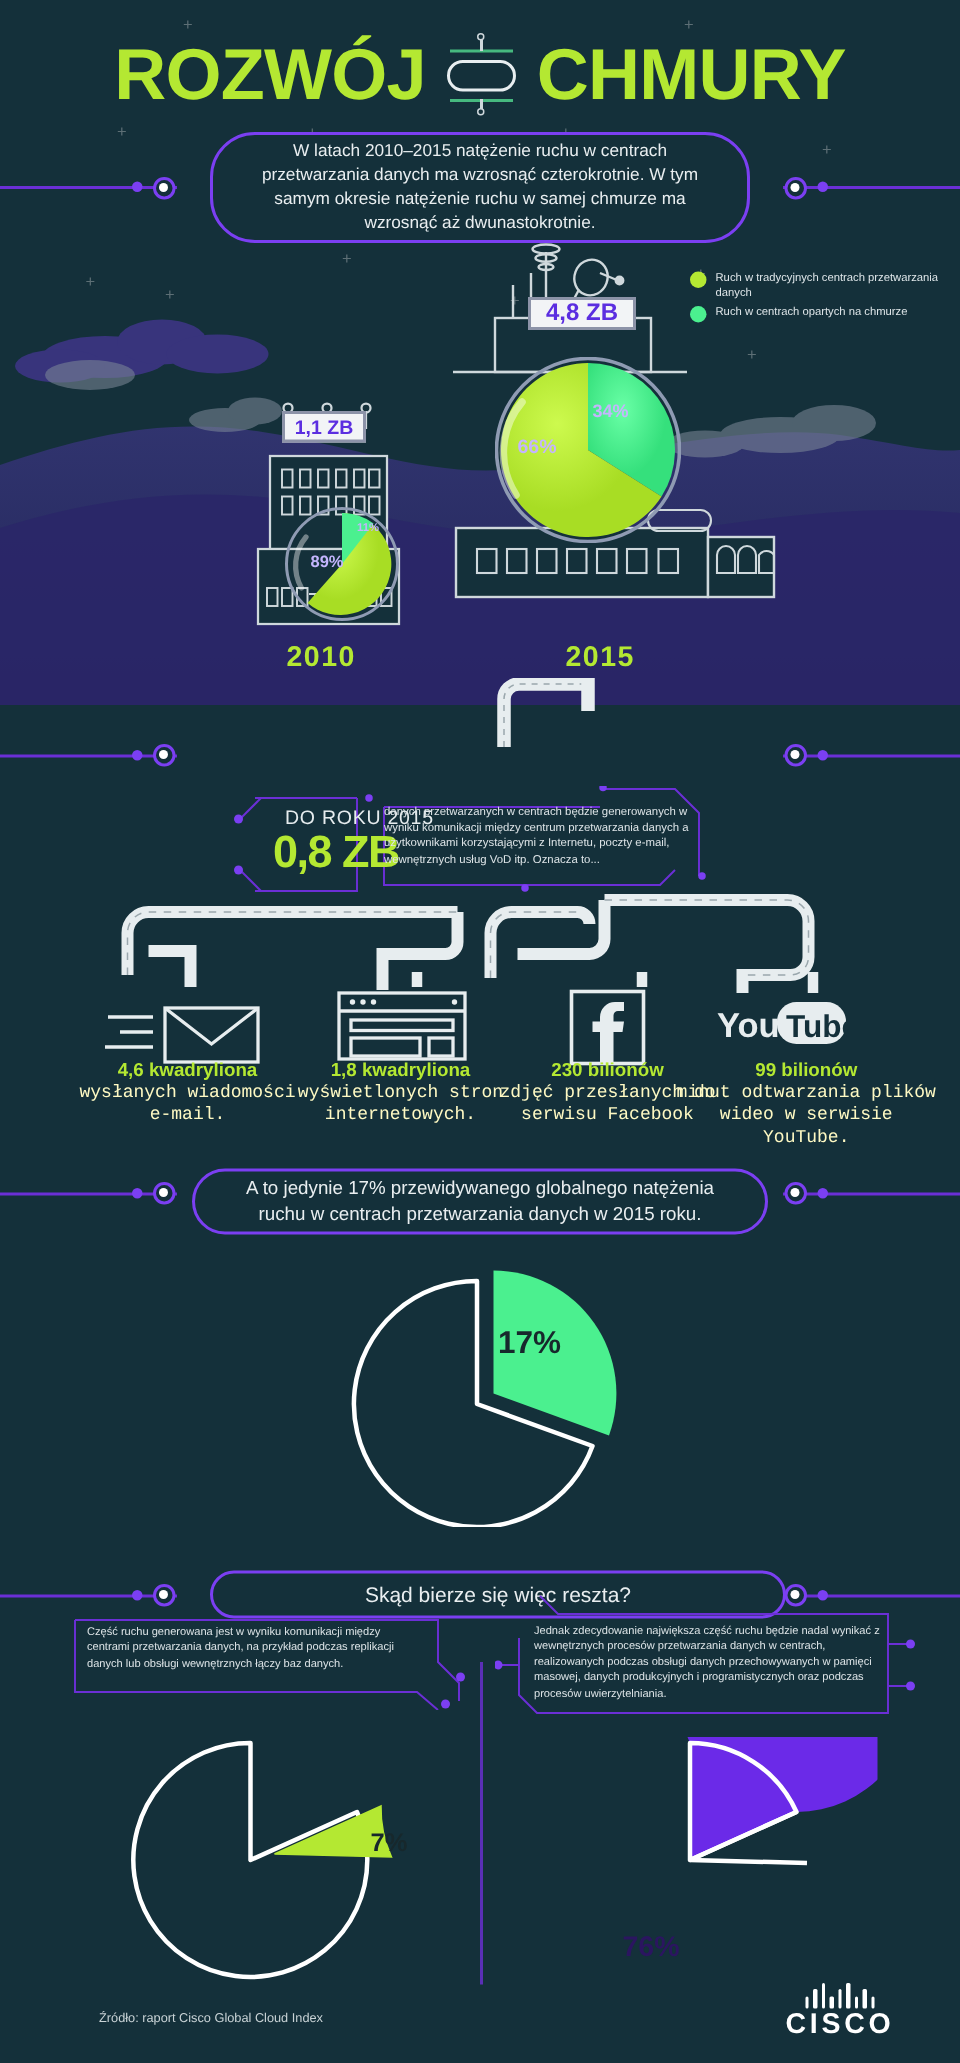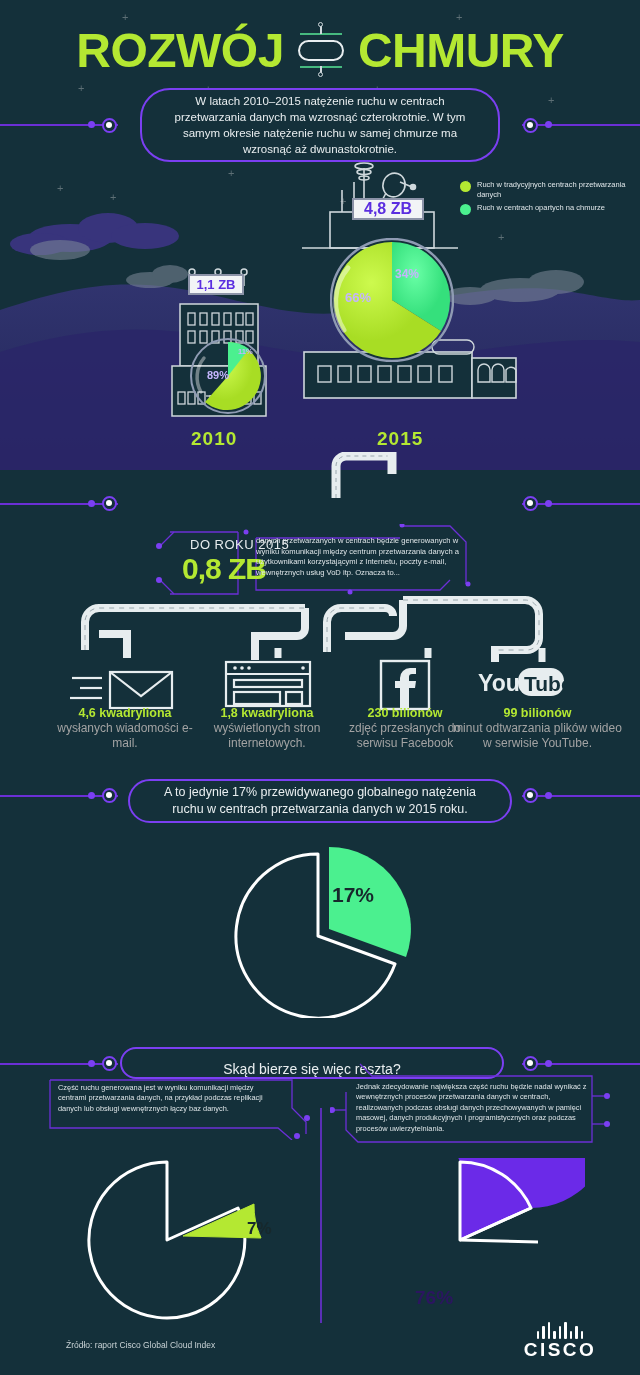--- a/index.html
+++ b/index.html
@@ -65,21 +65,21 @@
   .legend-text{font-size:7.5px;line-height:9.5px;color:#dfe6e9;}
 
   
   .doroku{position:absolute;color:#e6ecee;font-size:13px;letter-spacing:0.5px;}
   .zbbig{position:absolute;color:#b4e832;font-weight:bold;font-size:30px;letter-spacing:-1px;text-align:right;}
   .bodytext{position:absolute;color:#dde4e7;font-size:7.6px;line-height:10.6px;}
 
   
   .stat{position:absolute;width:150px;text-align:center;}
   .stat-num{color:#b4e832;font-weight:bold;font-size:12.5px;line-height:15px;}
-  .stat-desc{color:#a3a3a3;font-size:12px;line-height:15px;}
+  .stat-desc{color:#fef9c3;font-size:12px;line-height:15px;font-family:Liberation Mono, monospace;}
   .panel-text{position:absolute;color:#dde4e7;font-size:7.4px;line-height:10.4px;}
 
   
   .source{position:absolute;color:#c9d3d6;font-size:8.5px;}
   .cisco-wrap{position:absolute;text-align:center;}
   .cisco-bars{display:flex;align-items:flex-end;justify-content:center;gap:3px;height:17px;}
   .cisco-bars i{display:block;width:2.5px;background:#fff;border-radius:1px;}
   .cisco-name{color:#fff;font-size:19px;font-weight:bold;letter-spacing:2.5px;margin-top:0;}
 
   .divider{position:absolute;width:1.5px;background:#6b2fd6;}
@@ -414,21 +414,21 @@
     </g>
     <text x="114" y="64" font-family="Liberation Sans, sans-serif" font-size="21" font-weight="bold" fill="#17282c">17%</text>
   </svg>
 
   <div class="rail" style="left:0;top:1063px;width:118px;"></div>
   <div class="rail-dot-sm" style="left:88px;top:1060px;"></div>
   <div class="rail-dot-lg" style="left:102px;top:1056px;"></div>
   <div class="rail" style="left:522px;top:1063px;width:118px;"></div>
   <div class="rail-dot-sm" style="left:545px;top:1060px;"></div>
   <div class="rail-dot-lg" style="left:523px;top:1056px;"></div>
-  <div class="pill" style="left:120px;top:1047px;width:384px;height:32px;padding:0 14px;align-items:flex-end;">
+  <div class="pill" style="left:140px;top:1047px;width:384px;height:32px;padding:0 14px;">
     <span class="pill-text" style="font-size:14px;">Skąd bierze się więc reszta?</span>
   </div>
 
   <svg class="abs" style="left:48px;top:1078px;" width="270" height="62">
     <g stroke="#6b2fd6" stroke-width="1.3" fill="none">
       <path d="M2,2 L244,2 L244,30 L258,44 L258,56"></path>
       <path d="M2,2 L2,50 L230,50 L244,62"></path>
     </g>
     <circle cx="259" cy="40" r="3" fill="#7b3ff2"></circle>
     <circle cx="249" cy="58" r="3" fill="#7b3ff2"></circle>

